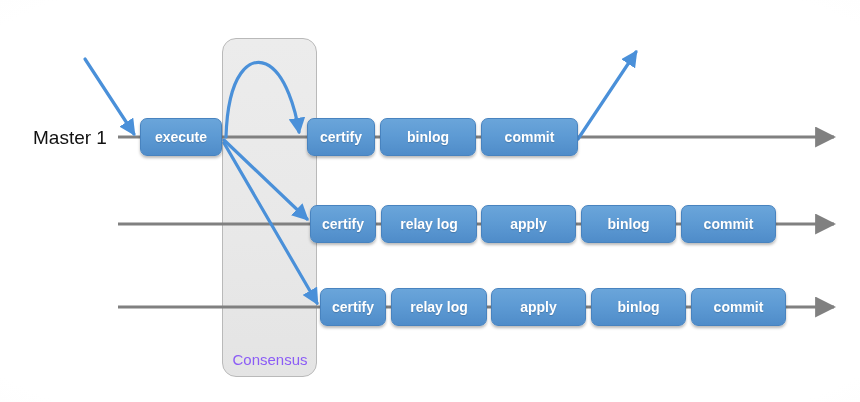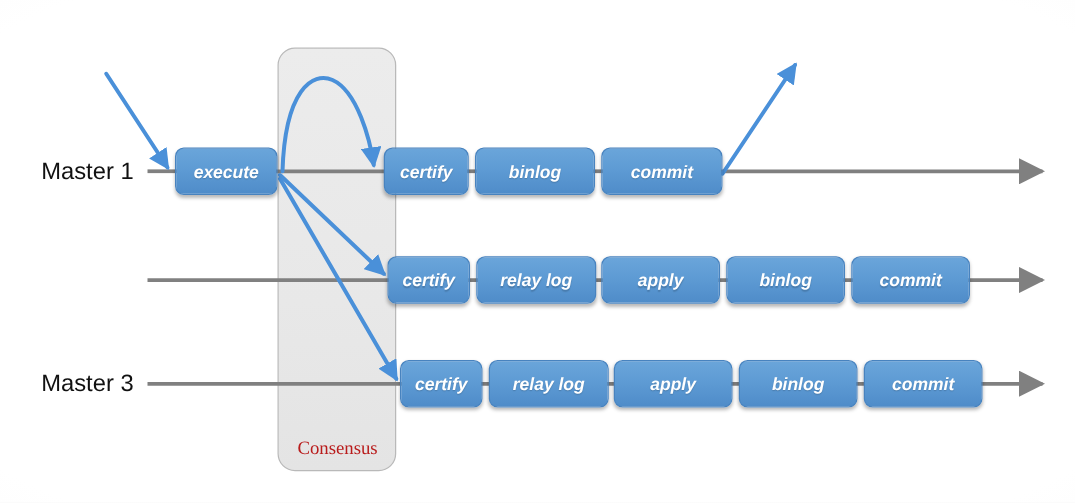--- a/index.html
+++ b/index.html
@@ -54,43 +54,42 @@
     border-radius: 14px;
     box-sizing: border-box;
   }
   .consensus-label {
     position: absolute;
     left: 230px;
     top: 351px;
     width: 80px;
     text-align: center;
     font-size: 15px;
-    color: #b91c1c;
-    font-family: Liberation Serif, serif;
+    color: #8b5cf6;
+    font-family: Liberation Sans, sans-serif;
   }
 
   
   .stage {
     position: absolute;
     height: 38px;
     border-radius: 7px;
     background: linear-gradient(to bottom, #6aa5da 0%, #5e9bd4 45%, #4f8cc9 100%);
     border: 1px solid #4883bf;
     box-sizing: border-box;
     box-shadow: 0 2px 3px rgba(0,0,0,0.28);
     color: #ffffff;
     font-size: 14px;
     font-weight: bold;
     font-family: "Liberation Sans", sans-serif;
     display: flex;
     align-items: center;
     justify-content: center;
     white-space: nowrap;
     text-shadow: 0 1px 1px rgba(0,0,0,0.18);
-    font-style: italic;
   }
 
   
   svg.vec {
     position: absolute;
     left: 0; top: 0;
     width: 860px;
     height: 402px;
     overflow: visible;
   }
@@ -142,21 +141,20 @@
     <line x1="578" y1="139" x2="636" y2="52" stroke="#4a90d9" stroke-width="3.2" marker-end="url(#arrow-blue)" stroke-linecap="round"></line>
 
     <path d="M 226 137 C 228 72, 250 57, 266 64 C 286 73, 296 112, 299 132" fill="none" stroke="#4a90d9" stroke-width="3.2" marker-end="url(#arrow-blue)" stroke-linecap="round"></path>
 
     <line x1="224" y1="140" x2="307" y2="219" stroke="#4a90d9" stroke-width="3.2" marker-end="url(#arrow-blue)" stroke-linecap="round"></line>
 
     <line x1="224" y1="143" x2="317" y2="303" stroke="#4a90d9" stroke-width="3.2" marker-end="url(#arrow-blue)" stroke-linecap="round"></line>
   </svg>
 
   <div class="row-label" style="left:33px; top:128px;">Master 1</div>
-  <div class="row-label" style="left:33px; top:298px;">Master 3</div>
 
   <div class="stage" style="left:140px; top:118px; width:82px;">execute</div>
   <div class="stage" style="left:307px; top:118px; width:68px;">certify</div>
   <div class="stage" style="left:380px; top:118px; width:96px;">binlog</div>
   <div class="stage" style="left:481px; top:118px; width:97px;">commit</div>
 
   <div class="stage" style="left:310px; top:205px; width:66px;">certify</div>
   <div class="stage" style="left:381px; top:205px; width:96px;">relay log</div>
   <div class="stage" style="left:481px; top:205px; width:95px;">apply</div>
   <div class="stage" style="left:581px; top:205px; width:95px;">binlog</div>

